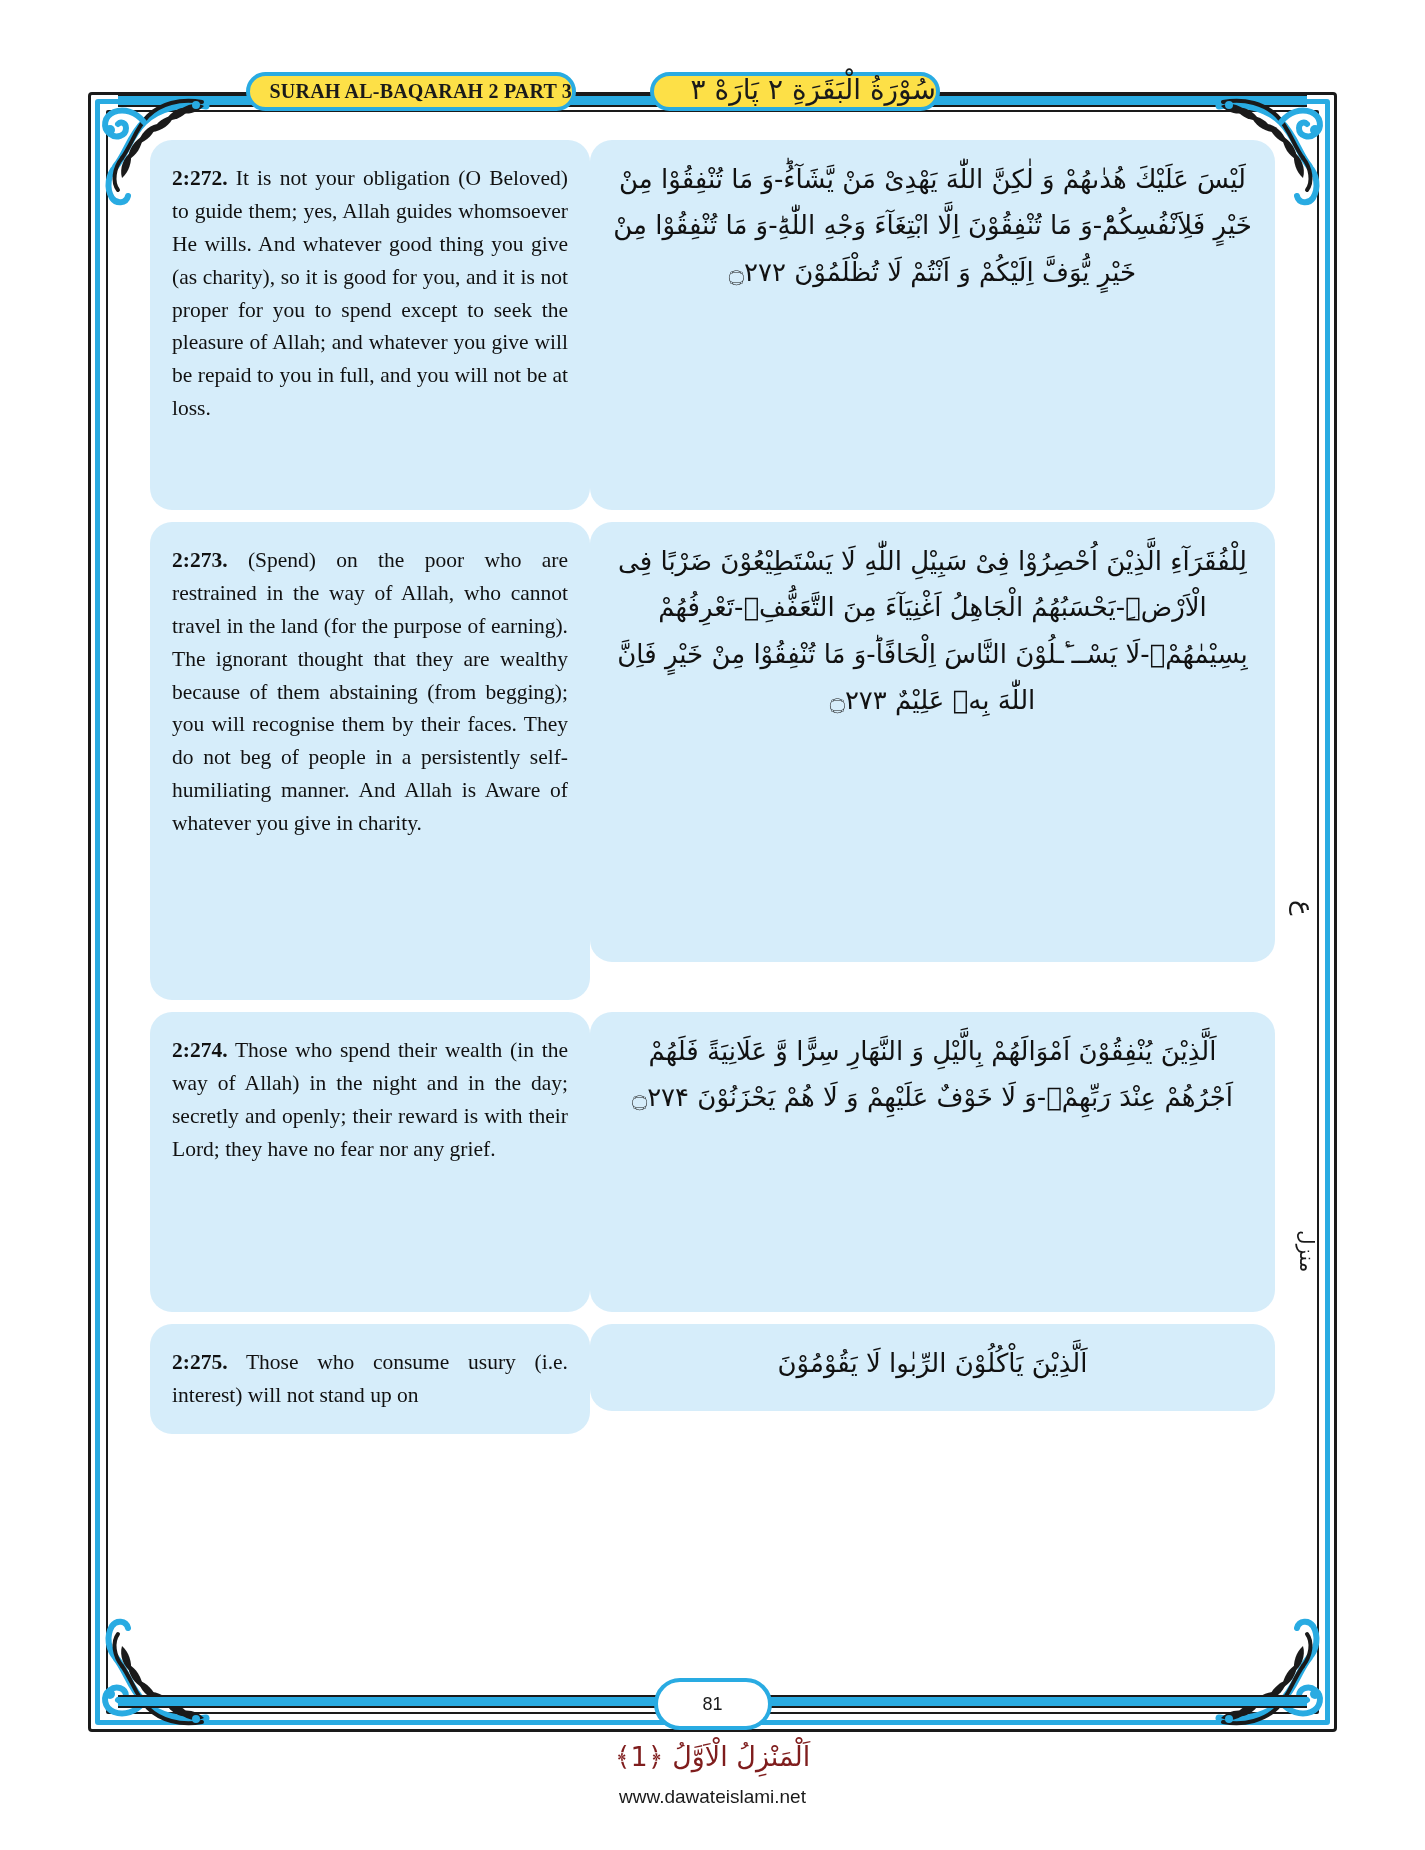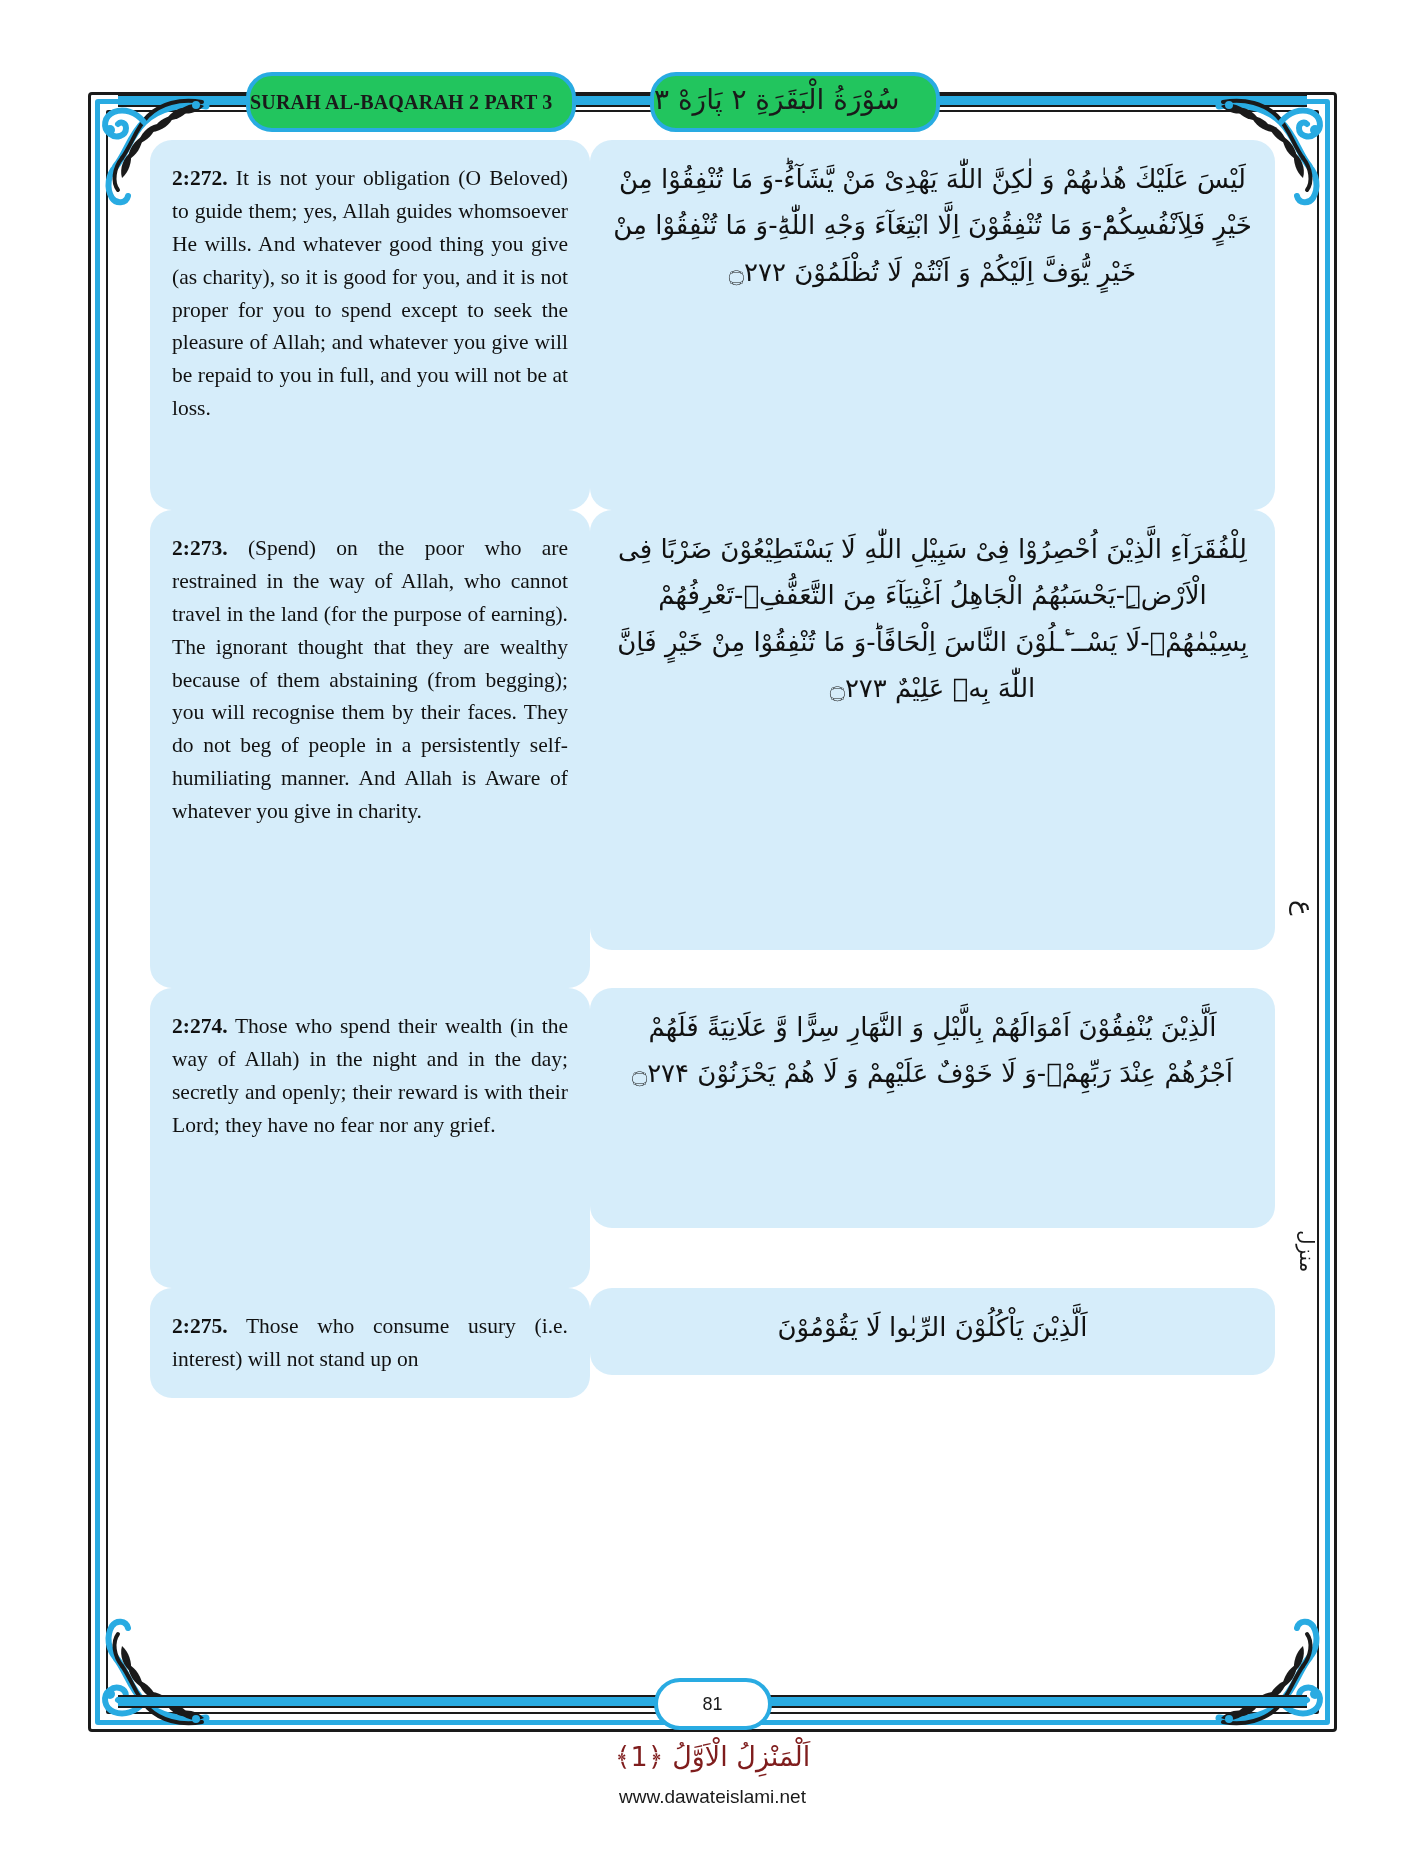--- a/index.html
+++ b/index.html
@@ -35,25 +35,25 @@
     position:absolute;left:110px;right:110px;top:70px;height:56px;
     background:#ffffff;
   }
   .hdr-rule{
     position:absolute;left:118px;right:118px;top:94px;height:9px;
     border-top:2px solid #1a1a1a;
     border-bottom:2px solid #1a1a1a;
     background:#29ABE2;
   }
   .hdr-pill{
-    position:absolute;top:72px;height:60px;
-    background:#22c55e;
+    position:absolute;top:72px;height:39px;
+    background:#fde047;
     border:4px solid #29ABE2;
     border-radius:26px;
-    display:flex;align-items:center;justify-content:flex-start;
+    display:flex;align-items:center;justify-content:flex-end;
     box-sizing:border-box;
   }
   .hdr-pill.left{left:246px;width:330px;}
   .hdr-pill.right{left:650px;width:290px;}
   .hdr-title{
     font-family:"Liberation Serif", serif;
     font-weight:bold;font-size:20px;letter-spacing:.2px;
     color:#1a1a1a;white-space:nowrap;
   }
   .hdr-arabic{
@@ -68,21 +68,21 @@
   .orn.tl{left:86px;top:78px;}
   .orn.tr{right:86px;top:78px;transform:scaleX(-1);}
   .orn.bl{left:86px;bottom:104px;transform:scaleY(-1);}
   .orn.br{right:86px;bottom:104px;transform:scale(-1,-1);}
 
   
   .content{
     position:absolute;left:150px;top:140px;right:150px;bottom:160px;
   }
   .verse-row{
-    display:flex;gap:0;margin-bottom:0;
+    display:flex;gap:0;margin-bottom:12px;
   }
   .cell{
     background:#d6edfa;
     border-radius:22px;
     box-sizing:border-box;
   }
   .cell.eng{
     width:440px;flex:0 0 440px;
     padding:22px 22px 20px 22px;
     font-size:21.5px;
@@ -277,21 +277,21 @@
         <span>(Spend) on the poor who are restrained in the way of Allah, who cannot travel in the land (for the purpose of earning). The ignorant thought that they are wealthy because of them abstaining (from begging); you will recognise them by their faces. They do not beg of people in a persistently self-humiliating manner. And Allah is Aware of whatever you give in charity.</span>
       </div>
       <div class="cell ara" style="height:440px;">لِلْفُقَرَآءِ الَّذِیْنَ اُحْصِرُوْا فِیْ سَبِیْلِ اللّٰهِ لَا یَسْتَطِیْعُوْنَ ضَرْبًا فِی الْاَرْضِ٘-یَحْسَبُهُمُ الْجَاهِلُ اَغْنِیَآءَ مِنَ التَّعَفُّفِۚ-تَعْرِفُهُمْ بِسِیْمٰهُمْۚ-لَا یَسْــٴَـلُوْنَ النَّاسَ اِلْحَافًاؕ-وَ مَا تُنْفِقُوْا مِنْ خَیْرٍ فَاِنَّ اللّٰهَ بِهٖ عَلِیْمٌ ۝۲۷۳</div>
     </div>
 
     <div class="verse-row">
       <div class="cell eng" style="height:300px;">
         <span class="vnum">2:274.</span>
         <span>Those who spend their wealth (in the way of Allah) in the night and in the day; secretly and openly; their reward is with their Lord; they have no fear nor any grief.</span>
       </div>
-      <div class="cell ara" style="height:240px;">اَلَّذِیْنَ یُنْفِقُوْنَ اَمْوَالَهُمْ بِالَّیْلِ وَ النَّهَارِ سِرًّا وَّ عَلَانِیَةً فَلَهُمْ اَجْرُهُمْ عِنْدَ رَبِّهِمْۚ-وَ لَا خَوْفٌ عَلَیْهِمْ وَ لَا هُمْ یَحْزَنُوْنَ ۝۲۷۴</div>
+      <div class="cell ara" style="height:300px;">اَلَّذِیْنَ یُنْفِقُوْنَ اَمْوَالَهُمْ بِالَّیْلِ وَ النَّهَارِ سِرًّا وَّ عَلَانِیَةً فَلَهُمْ اَجْرُهُمْ عِنْدَ رَبِّهِمْۚ-وَ لَا خَوْفٌ عَلَیْهِمْ وَ لَا هُمْ یَحْزَنُوْنَ ۝۲۷۴</div>
     </div>
 
     <div class="verse-row">
       <div class="cell eng" style="height:110px;">
         <span class="vnum">2:275.</span>
         <span>Those who consume usury (i.e. interest) will not stand up on</span>
       </div>
       <div class="cell ara" style="height:87px;">اَلَّذِیْنَ یَاْكُلُوْنَ الرِّبٰوا لَا یَقُوْمُوْنَ</div>
     </div>
 

